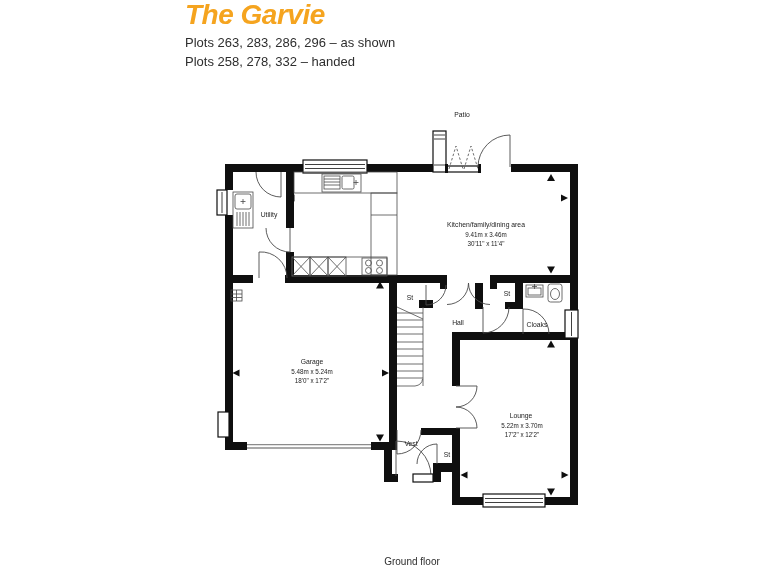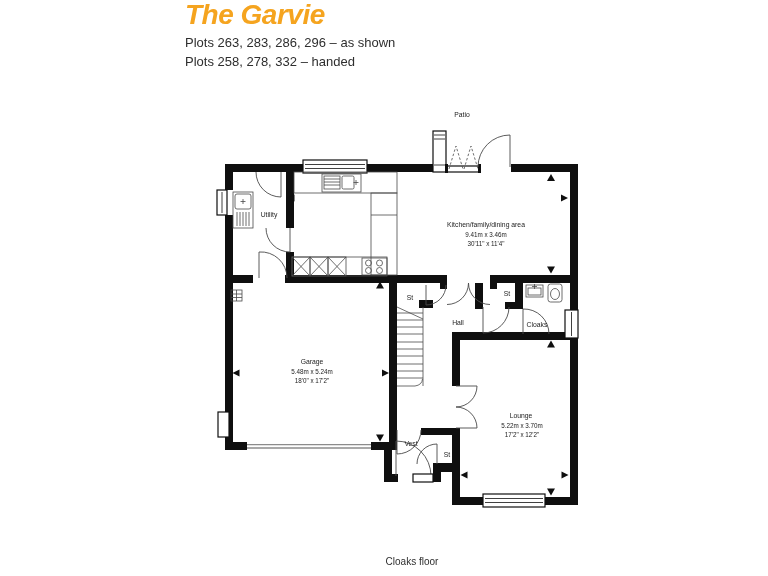--- a/index.html
+++ b/index.html
@@ -280,14 +280,14 @@
       <text class="dim" x="522" y="427.5">5.22m x 3.70m</text>
       <text class="dim" x="522" y="436.5">17'2" x 12'2"</text>
 
       <text class="lbl" x="410" y="300">St</text>
       <text class="lbl" x="507" y="296">St</text>
       <text class="lbl" x="447" y="457">St</text>
       <text class="lbl" x="411" y="446">Vest</text>
     </g>
   </svg>
 
-  <div class="footer">Cloaks floor</div>
+  <div class="footer">Ground floor</div>
 </div>
 
 </body></html>

